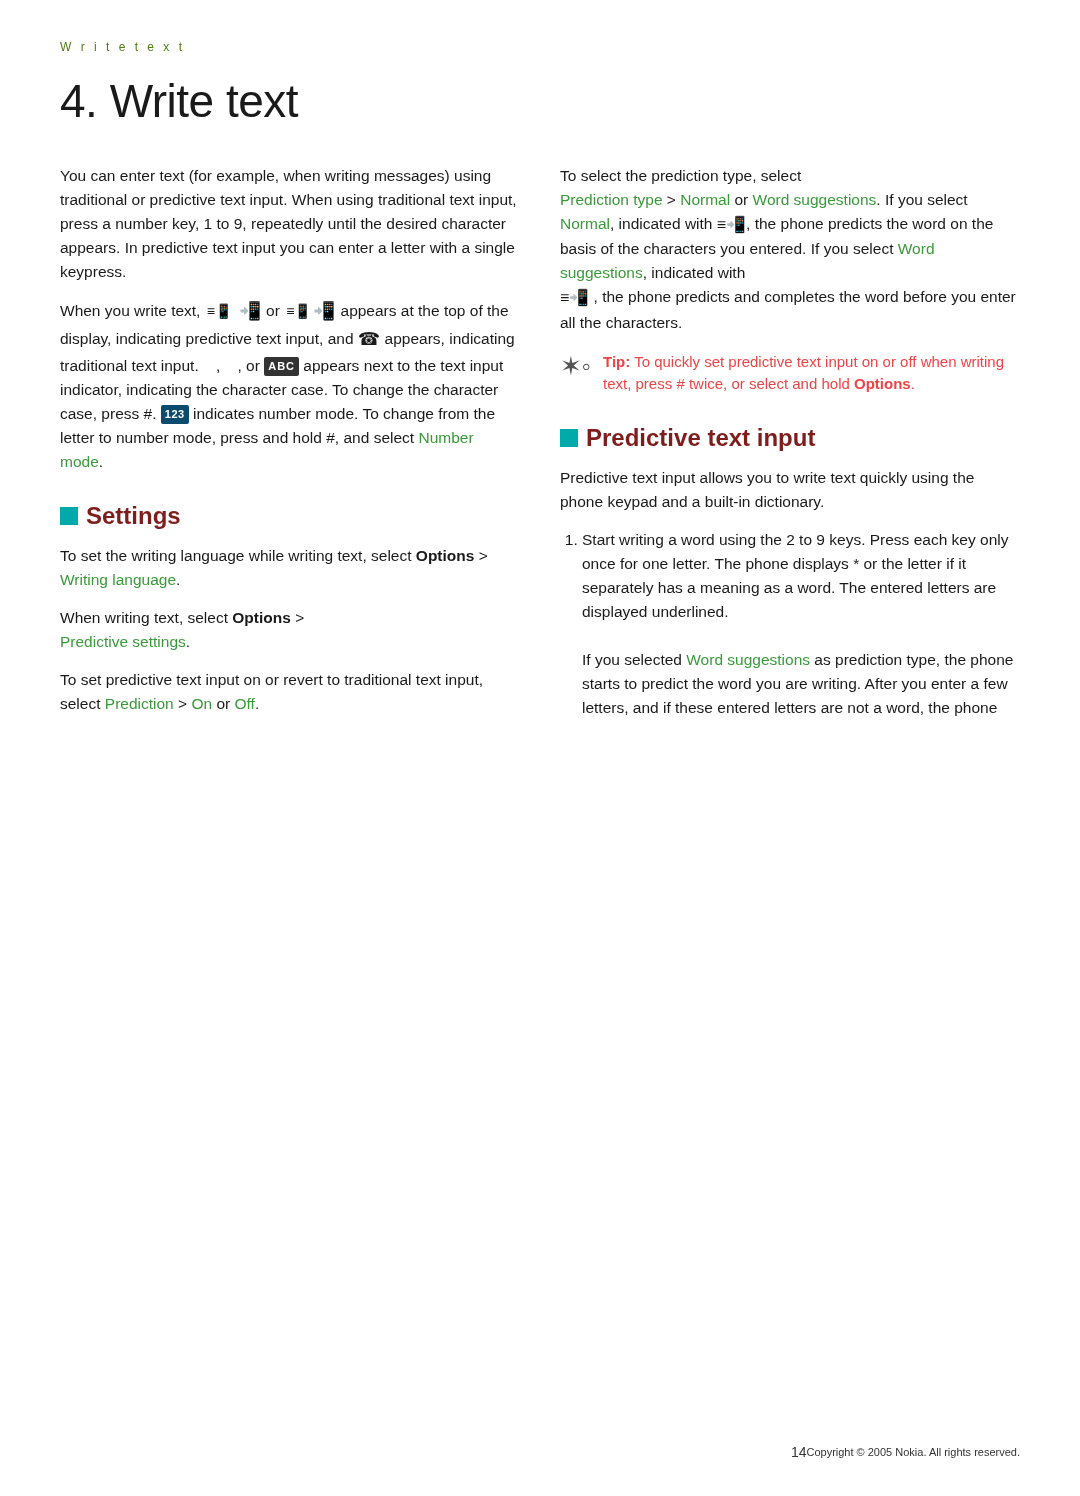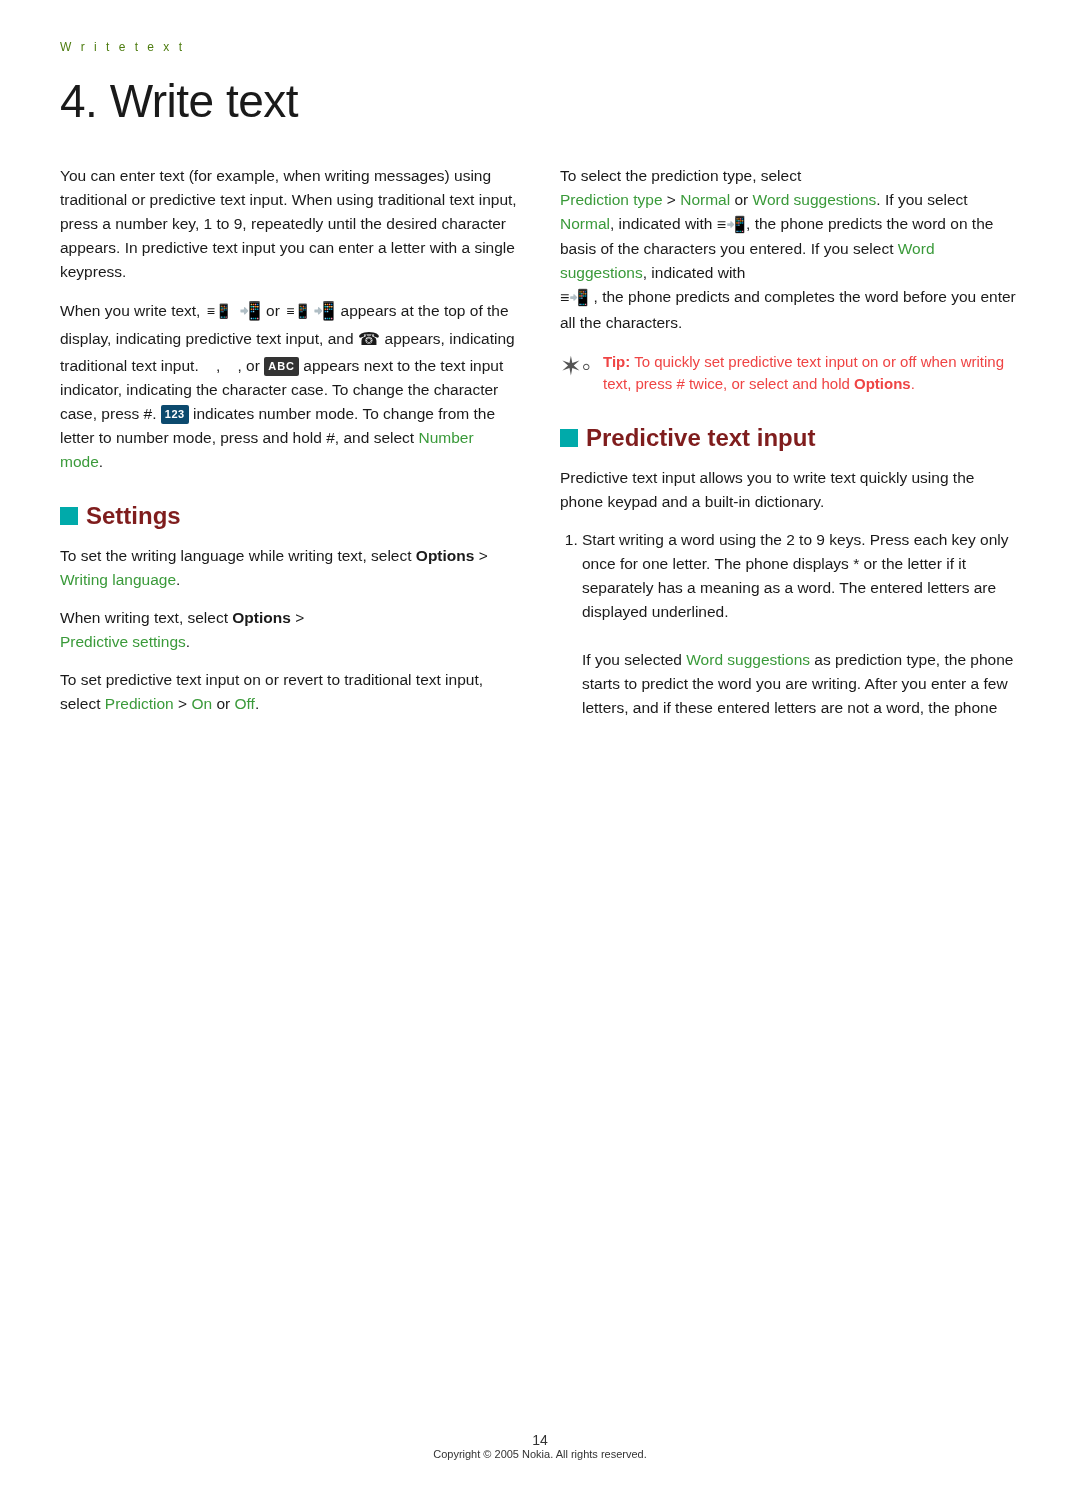--- a/index.html
+++ b/index.html
@@ -159,21 +159,20 @@
       position: absolute;
       bottom: 36px;
       left: 60px;
       right: 60px;
       display: flex;
       justify-content: flex-end;
       align-items: center;
       font-size: 14px;
       color: #333;
       border-top: none;
-      flex-direction: column;
     }
 
     .footer-page {
       font-size: 14px;
       color: #333;
     }
 
     .footer-copy {
       font-size: 11px;
       color: #333;

